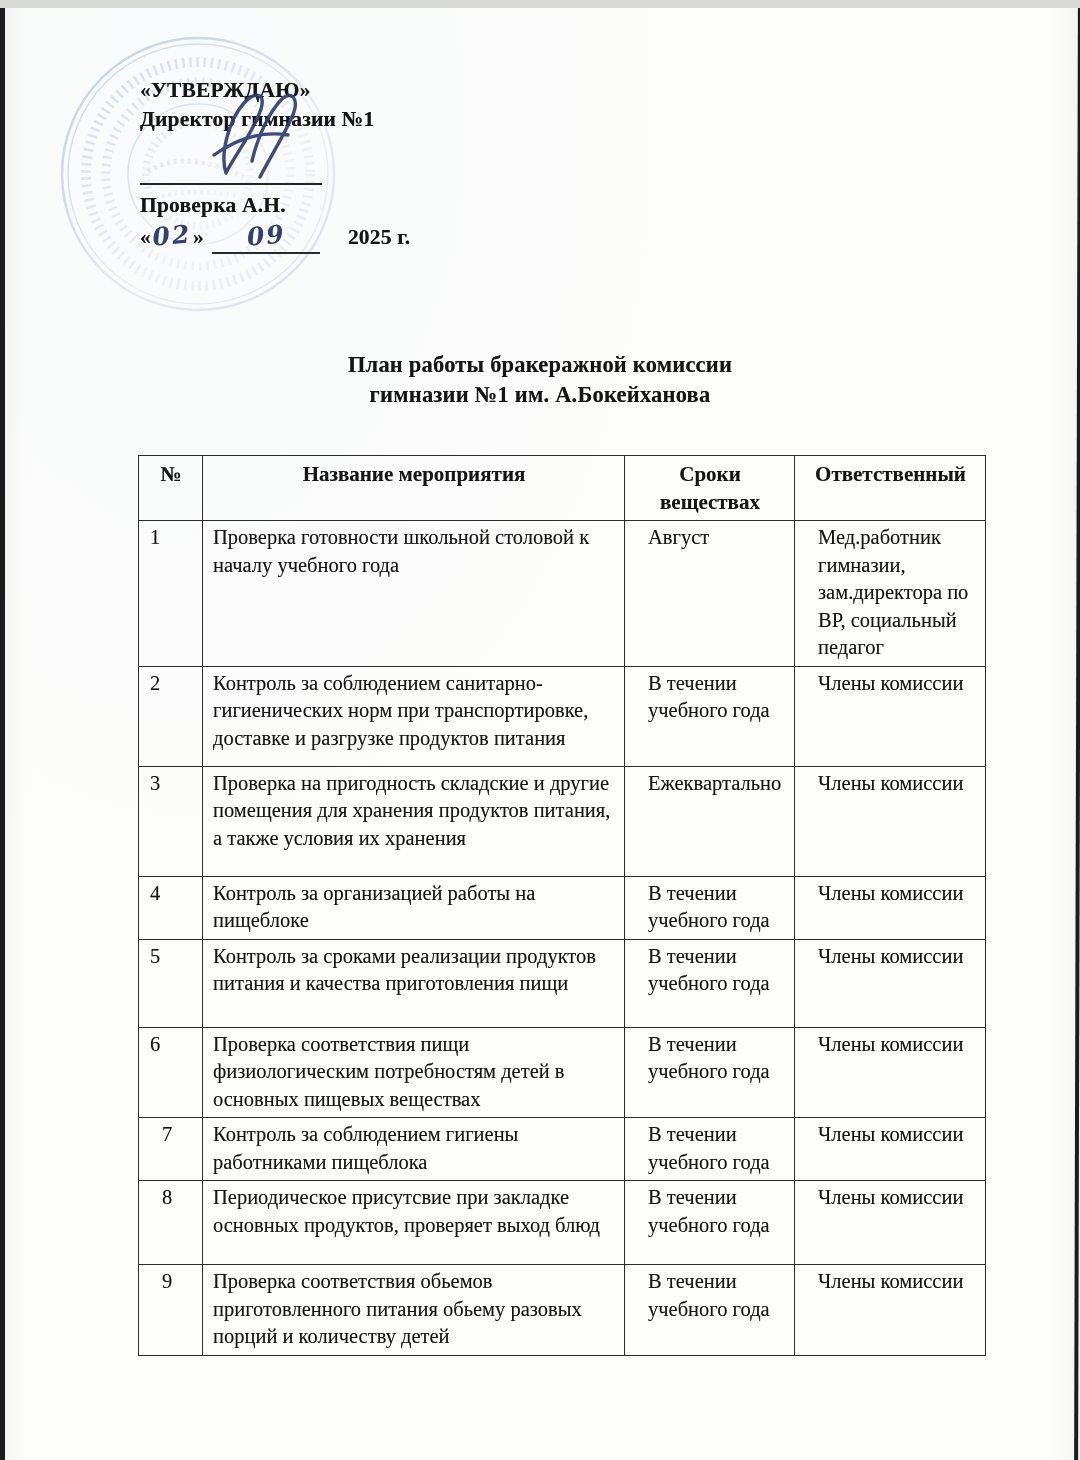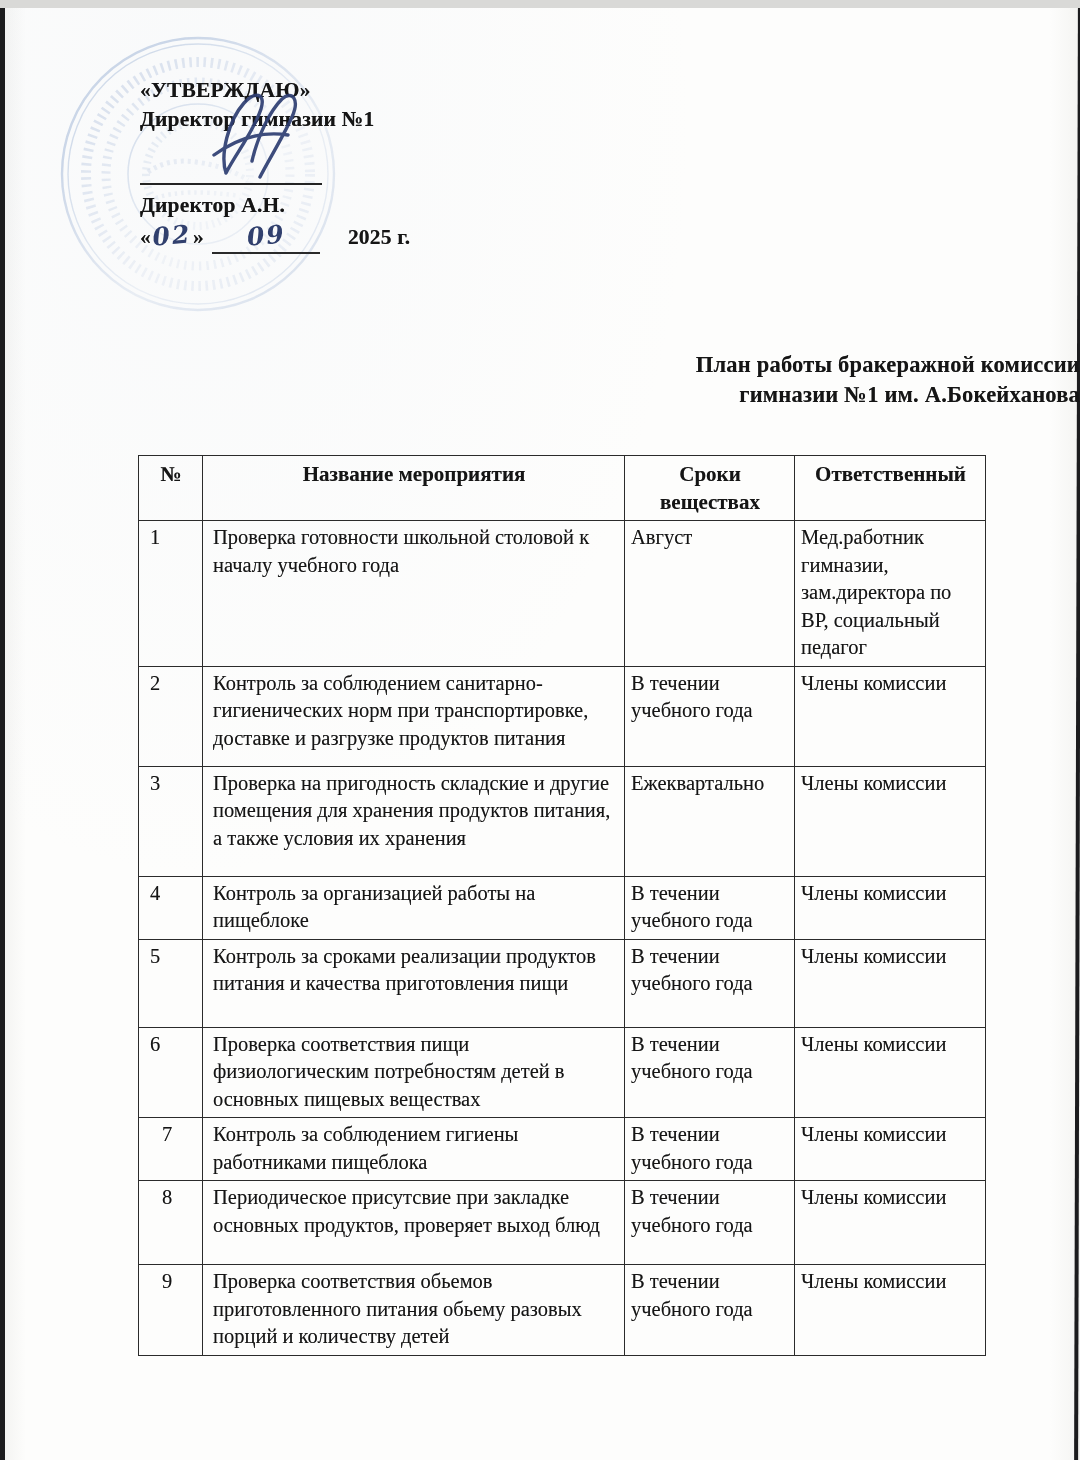--- a/index.html
+++ b/index.html
@@ -35,33 +35,33 @@
   .hand{
     font-family:"DejaVu Serif",serif;font-style:italic;font-weight:bold;
     color:#31406e;font-size:25px;letter-spacing:2px;
     display:inline-block;transform:rotate(-5deg);text-shadow:none;
   }
   .day-slot{display:inline-block;min-width:42px;text-align:center;}
   .month-slot{display:inline-block;min-width:108px;border-bottom:2.4px solid #2a2a2a;
     text-align:center;margin:0 6px 0 8px;padding-bottom:1px;}
   .year{margin-left:22px;}
   
-  .title{position:absolute;left:0;top:342px;width:1080px;text-align:right;
+  .title{position:absolute;left:0;top:342px;width:1080px;text-align:center;
     font-weight:bold;font-size:22.5px;line-height:29.5px;letter-spacing:.2px;
     text-shadow:0 0 .5px rgba(10,10,10,.5);}
   
   table.plan{position:absolute;left:138px;top:447px;width:847px;border-collapse:collapse;
     table-layout:fixed;}
   .plan th,.plan td{border:1.7px solid #2b2b2b;vertical-align:top;
     font-size:20.5px;line-height:27.5px;padding:3px 9px 4px 10px;
     text-shadow:0 0 .4px rgba(15,15,15,.4);overflow:hidden;}
   .plan th{font-weight:bold;text-align:center;font-size:21px;padding-top:5px;}
   .plan td.c-num{padding-left:11px;}
   .plan td.c-num.num-center{text-align:center;padding-left:2px;}
-  .plan td.c-period,.plan td.c-resp{padding-left:6px;}
+  .plan td.c-period,.plan td.c-resp{padding-left:23px;}
 </style>
 </head>
 <body>
 
 <div class="canvas">
 
   <div class="edge left"></div>
   <div class="edge right"></div>
 
   <div class="stamp">
@@ -87,21 +87,21 @@
       <svg class="signature" width="130" height="110" viewBox="0 0 130 110">
         <g fill="none" stroke="#2e3e72" stroke-width="3.4" stroke-linecap="round" opacity=".92">
           <path d="M34,96 C28,78 36,44 52,26 C63,14 74,16 69,32 C61,56 44,76 34,96"></path>
           <path d="M22,78 C44,62 70,54 96,58"></path>
           <path d="M60,84 C66,58 78,34 90,22 C100,13 108,22 100,40 C90,62 76,84 68,100"></path>
         </g>
       </svg>
       <div class="sig-line"></div>
     </div>
 
-    <div class="appr-name">Директор А.Н.</div>
+    <div class="appr-name">Проверка А.Н.</div>
 
     <div class="date-line">
       <span>«</span><span class="hand day-slot">02</span><span>»</span><span class="month-slot"><span class="hand">09</span></span><span class="year">2025 г.</span>
     </div>
   </div>
 
   <div class="title">
     <div>План работы бракеражной комиссии</div>
     <div>гимназии №1 им. А.Бокейханова</div>
   </div>

